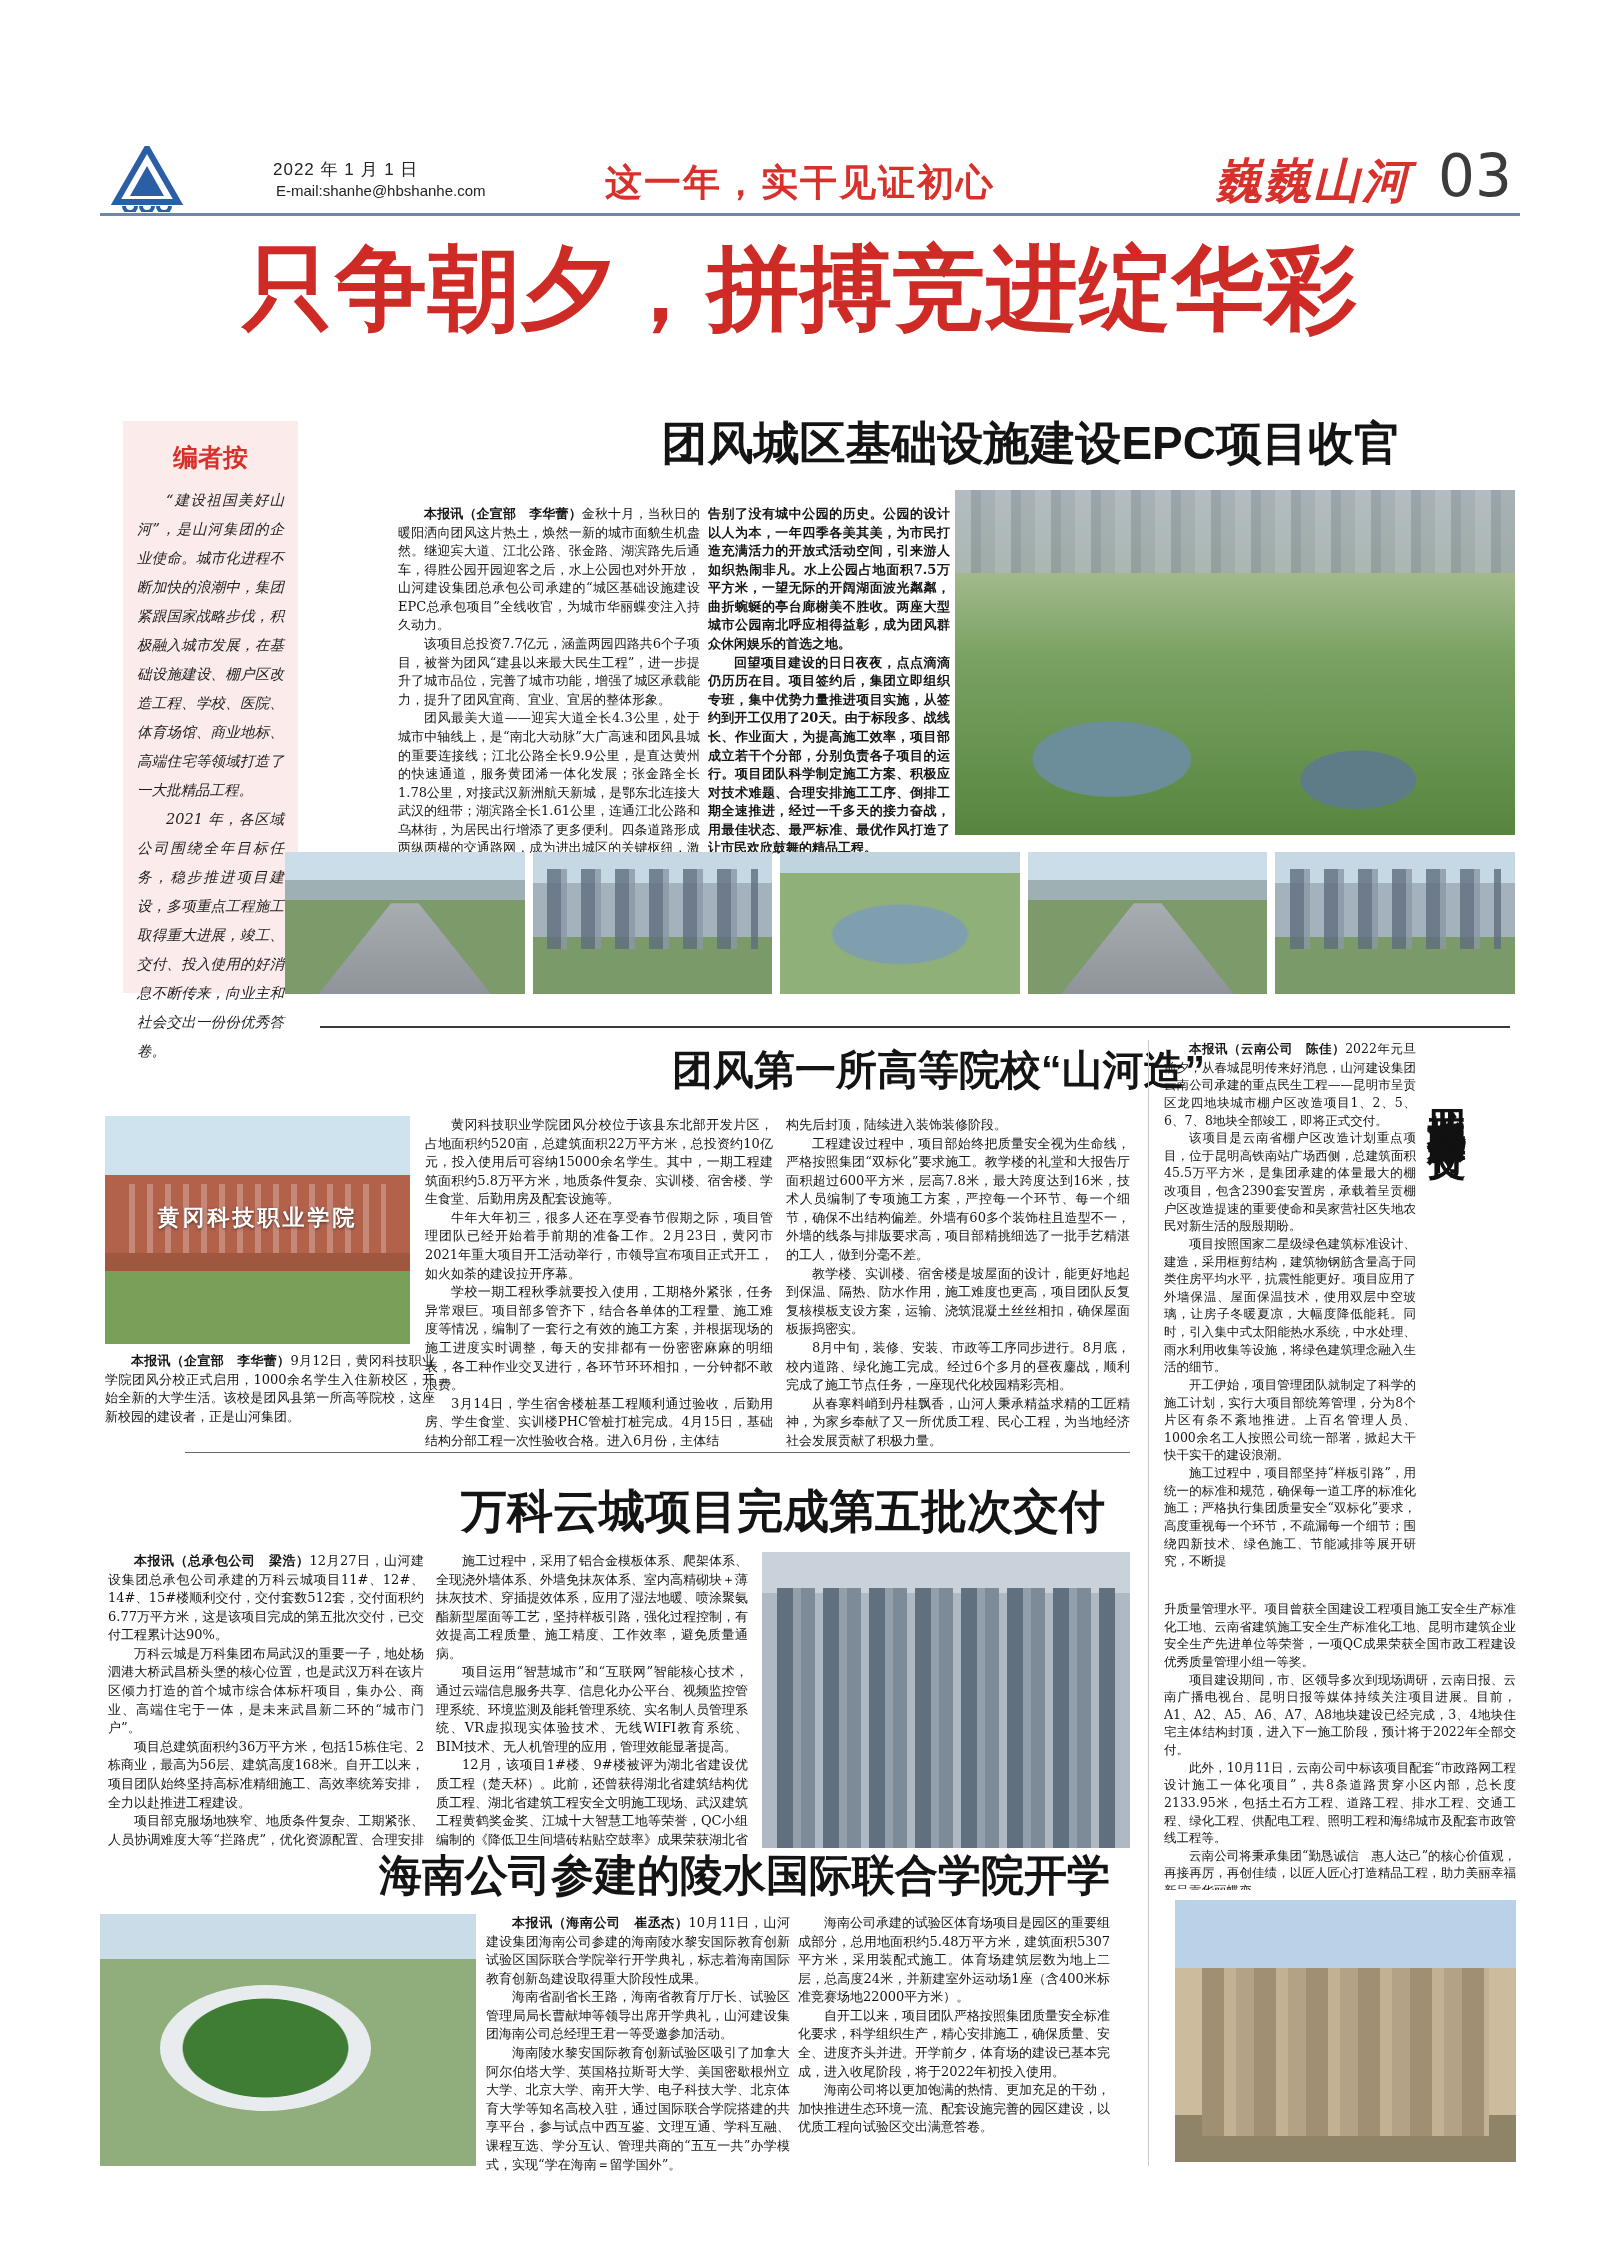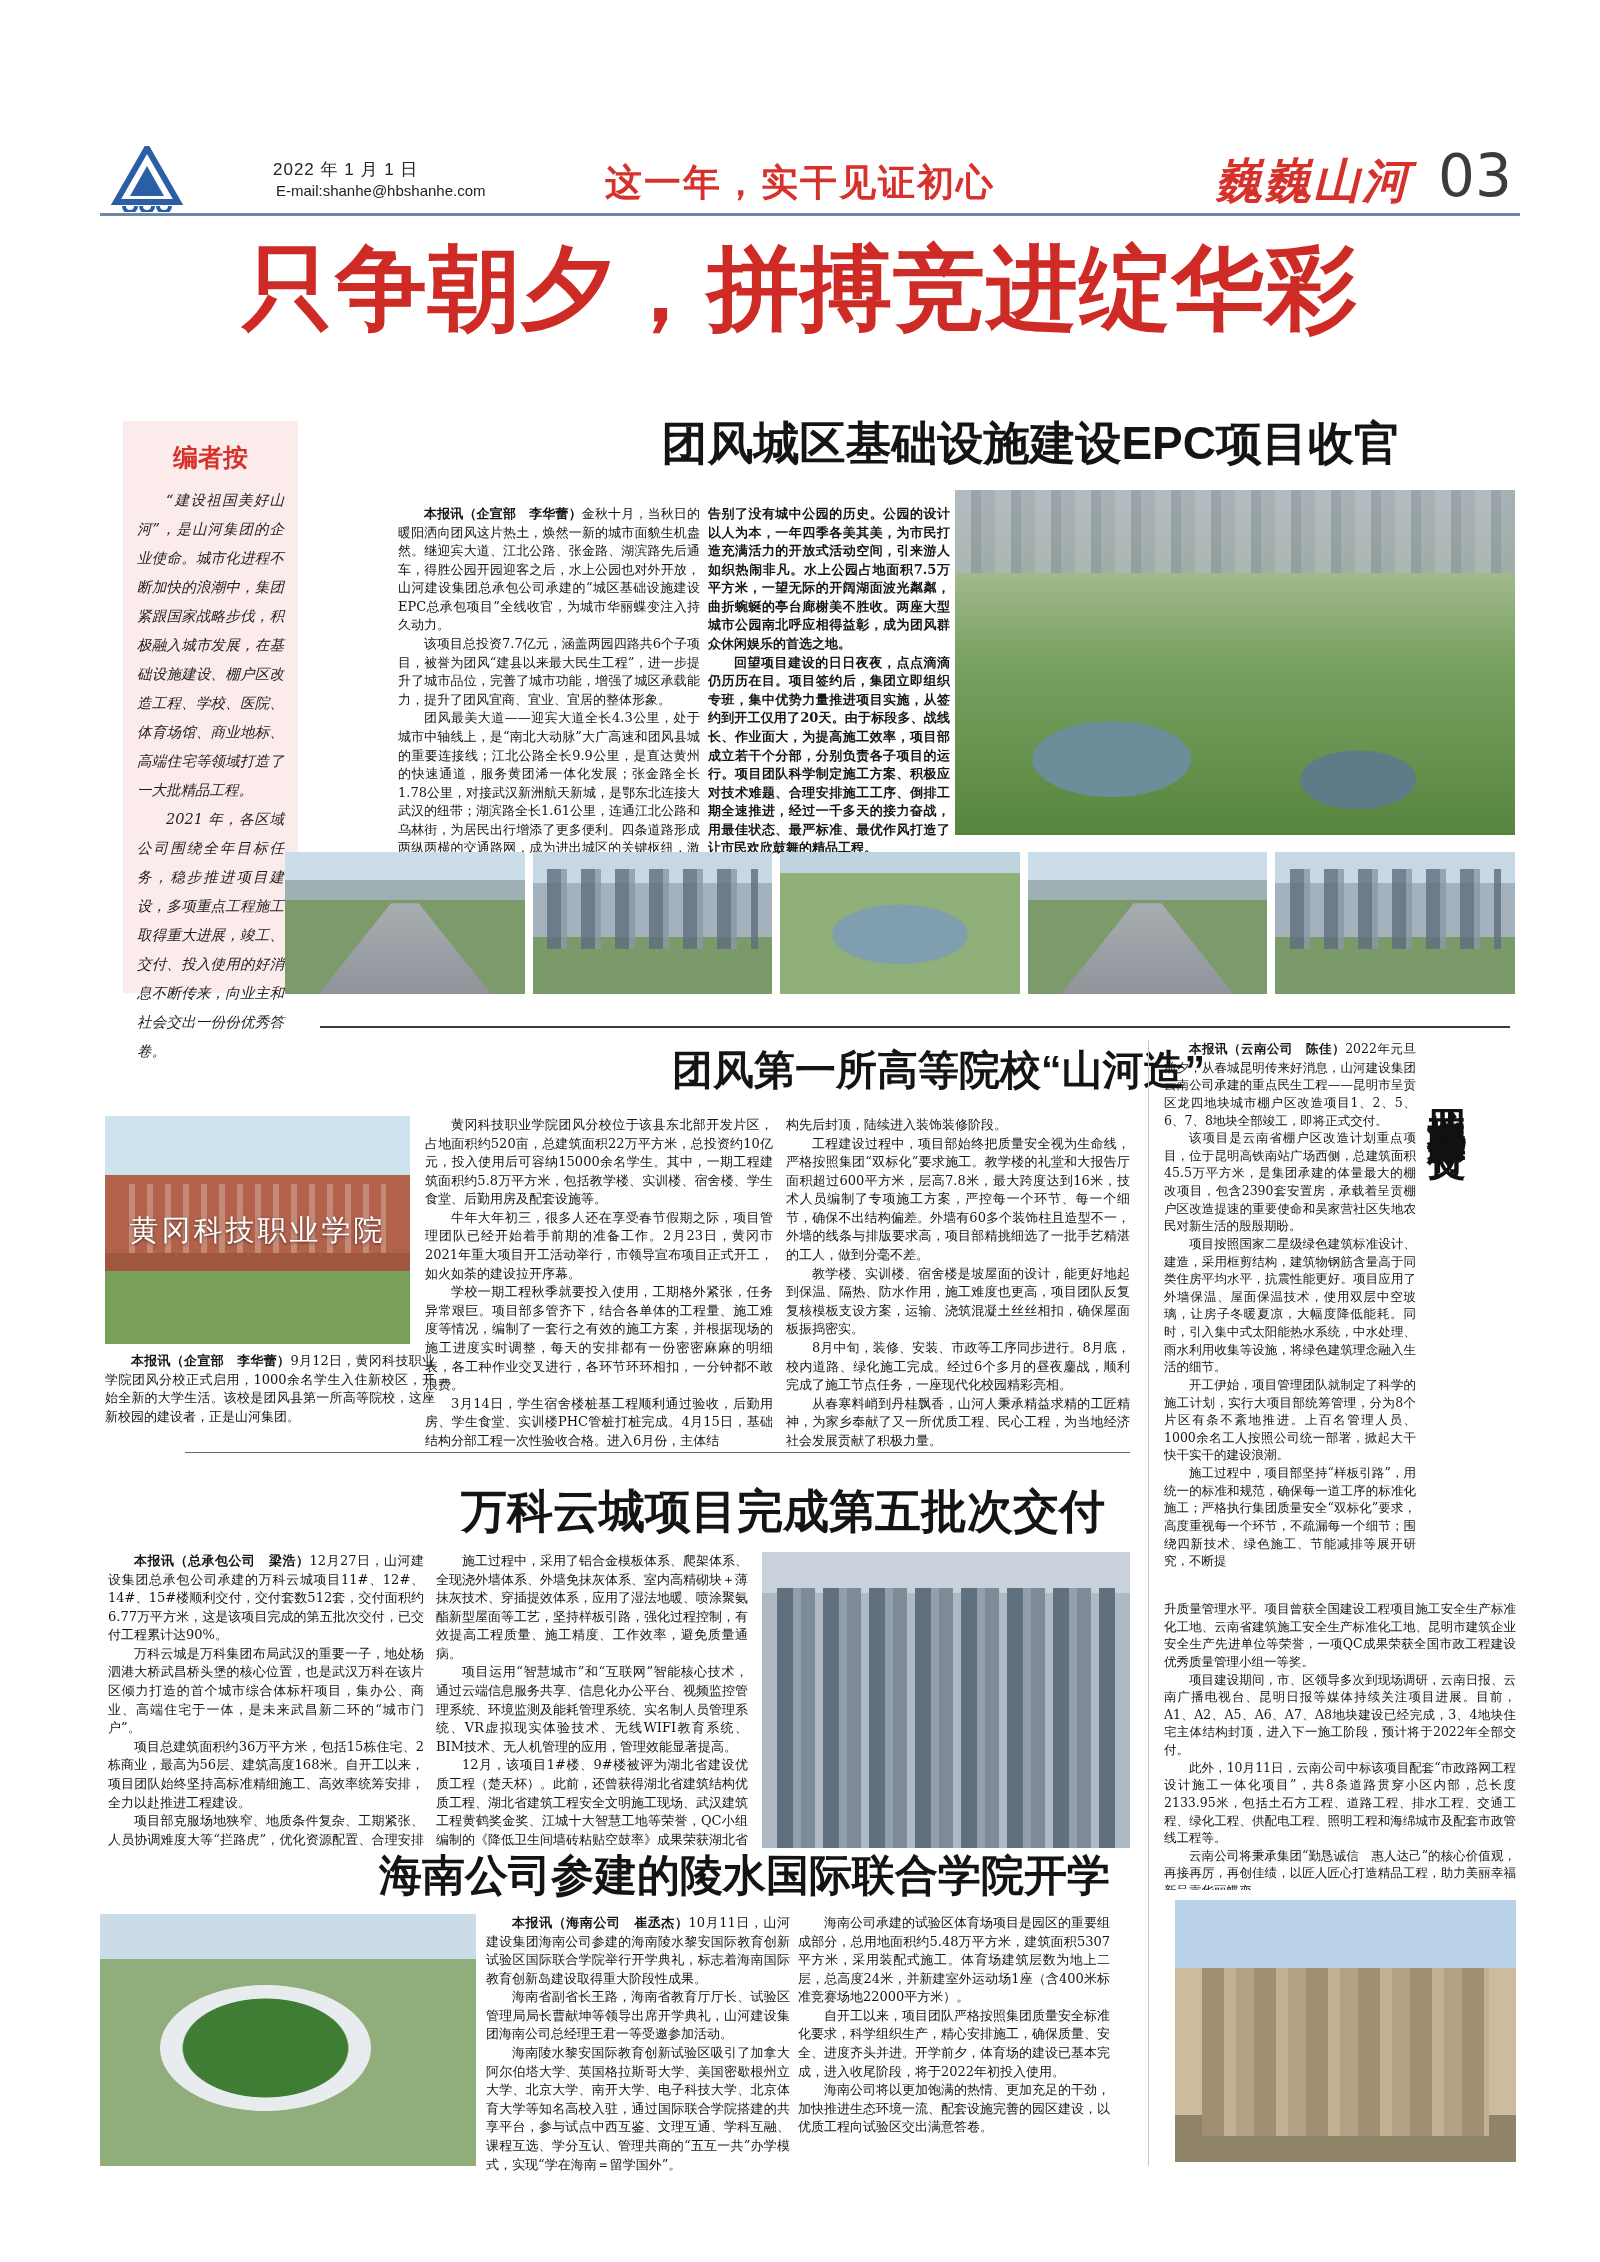--- a/index.html
+++ b/index.html
@@ -58,22 +58,22 @@
     background:linear-gradient(180deg,#a8adb2,#8e9499);clip-path:polygon(42% 0,58% 0,100% 100%,0 100%);}
   .ph-city{background:linear-gradient(180deg,#c6d8e4 0 22%,#a3b2bd 22% 60%,#7b9a6a 60%);}
   .ph-city::after{content:"";position:absolute;left:6%;top:12%;width:88%;height:56%;
     background:repeating-linear-gradient(90deg,#5f6d7e 0 14px,#8b97a5 14px 20px,transparent 20px 34px);opacity:.8;}
   .ph-lake{background:
     radial-gradient(ellipse 46% 34% at 50% 58%, #7f9fae 0 60%, transparent 63%),
     linear-gradient(180deg,#bfd4de 0 15%,#8fb078 15% 100%);}
   .ph-school{background:linear-gradient(180deg,#cfe3ef 0 26%,#b2614b 26% 60%,#a0573f 60% 68%,#78a058 68%);}
   .ph-school::before{content:"";position:absolute;left:8%;top:30%;width:84%;height:30%;
     background:repeating-linear-gradient(90deg,rgba(255,255,255,.25) 0 6px,transparent 6px 18px);}
-  .photo-label{position:absolute;left:0;right:0;top:38%;text-align:center;color:#fff;font-weight:400;
-    font-size:29px;letter-spacing:3px;text-shadow:0 1px 3px rgba(0,0,0,.55);margin-top:8px;}
+  .photo-label{position:absolute;left:0;right:0;top:38%;text-align:center;color:#fff;font-weight:700;
+    font-size:22px;letter-spacing:3px;text-shadow:0 1px 3px rgba(0,0,0,.55);}
   .ph-towers{background:linear-gradient(180deg,#c9d2da 0 14%,#aeb9c4 14%);}
   .ph-towers::after{content:"";position:absolute;left:4%;right:4%;top:12%;bottom:0;
     background:repeating-linear-gradient(90deg,#60707f 0 16px,#93a0ac 16px 24px,#7d8b99 24px 38px,transparent 38px 46px);}
   .ph-stadium{background:linear-gradient(180deg,#cadce8 0 18%,#8fae7b 18%);}
   .ph-stadium::after{content:"";position:absolute;left:16%;top:28%;width:56%;height:50%;border-radius:50%;
     background:radial-gradient(ellipse at center,#3f7d35 0 55%,#e8ecef 56% 72%,#cdd6da 73% 100%);}
   .ph-homes{background:linear-gradient(180deg,#b9d2e8 0 26%,#cdbb9e 26% 82%,#8f8468 82%);}
   .ph-homes::after{content:"";position:absolute;left:8%;right:8%;top:26%;bottom:10%;
     background:repeating-linear-gradient(90deg,#a08f72 0 22px,#c3b193 22px 34px,#b4a286 34px 52px);}
   .strip{display:flex;gap:8px;}
@@ -130,21 +130,21 @@
   <div class="abs rule-dark" style="left:320px;top:1026px;width:1190px;"></div>
 
   <div class="abs h1a" style="left:345px;top:1048px;width:860px;font-size:41px;">团风第一所高等院校“山河造”</div>
   <div class="photo ph-school" style="left:105px;top:1116px;width:305px;height:228px;">
     <div class="photo-label">黄冈科技职业学院</div>
   </div>
   <div class="abs col" style="left:105px;top:1352px;width:330px;height:118px;">
     <p><b class="byl">本报讯（企宣部　李华蕾）</b><span>9月12日，黄冈科技职业学院团风分校正式启用，1000余名学生入住新校区，开始全新的大学生活。该校是团风县第一所高等院校，这座新校园的建设者，正是山河集团。</span></p>
   </div>
   <div class="abs col" style="left:425px;top:1116px;width:348px;height:332px;">
-    <p>黄冈科技职业学院团风分校位于该县东北部开发片区，占地面积约520亩，总建筑面积22万平方米，总投资约10亿元，投入使用后可容纳15000余名学生。其中，一期工程建筑面积约5.8万平方米，包括教学楼、实训楼、宿舍楼、学生食堂、后勤用房及配套设施等。</p>
+    <p>黄冈科技职业学院团风分校位于该县东北部开发片区，占地面积约520亩，总建筑面积22万平方米，总投资约10亿元，投入使用后可容纳15000余名学生。其中，一期工程建筑面积约5.8万平方米，地质条件复杂、实训楼、宿舍楼、学生食堂、后勤用房及配套设施等。</p>
     <p>牛年大年初三，很多人还在享受春节假期之际，项目管理团队已经开始着手前期的准备工作。2月23日，黄冈市2021年重大项目开工活动举行，市领导宣布项目正式开工，如火如荼的建设拉开序幕。</p>
     <p>学校一期工程秋季就要投入使用，工期格外紧张，任务异常艰巨。项目部多管齐下，结合各单体的工程量、施工难度等情况，编制了一套行之有效的施工方案，并根据现场的施工进度实时调整，每天的安排都有一份密密麻麻的明细表，各工种作业交叉进行，各环节环环相扣，一分钟都不敢浪费。</p>
     <p>3月14日，学生宿舍楼桩基工程顺利通过验收，后勤用房、学生食堂、实训楼PHC管桩打桩完成。4月15日，基础结构分部工程一次性验收合格。进入6月份，主体结</p>
   </div>
   <div class="abs col" style="left:786px;top:1116px;width:344px;height:332px;">
     <p class="cont">构先后封顶，陆续进入装饰装修阶段。</p>
     <p>工程建设过程中，项目部始终把质量安全视为生命线，严格按照集团“双标化”要求施工。教学楼的礼堂和大报告厅面积超过600平方米，层高7.8米，最大跨度达到16米，技术人员编制了专项施工方案，严控每一个环节、每一个细节，确保不出结构偏差。外墙有60多个装饰柱且造型不一，外墙的线条与排版要求高，项目部精挑细选了一批手艺精湛的工人，做到分毫不差。</p>
     <p>教学楼、实训楼、宿舍楼是坡屋面的设计，能更好地起到保温、隔热、防水作用，施工难度也更高，项目团队反复复核模板支设方案，运输、浇筑混凝土丝丝相扣，确保屋面板振捣密实。</p>
     <p>8月中旬，装修、安装、市政等工序同步进行。8月底，校内道路、绿化施工完成。经过6个多月的昼夜鏖战，顺利完成了施工节点任务，一座现代化校园精彩亮相。</p>
     <p>从春寒料峭到丹桂飘香，山河人秉承精益求精的工匠精神，为家乡奉献了又一所优质工程、民心工程，为当地经济社会发展贡献了积极力量。</p>

